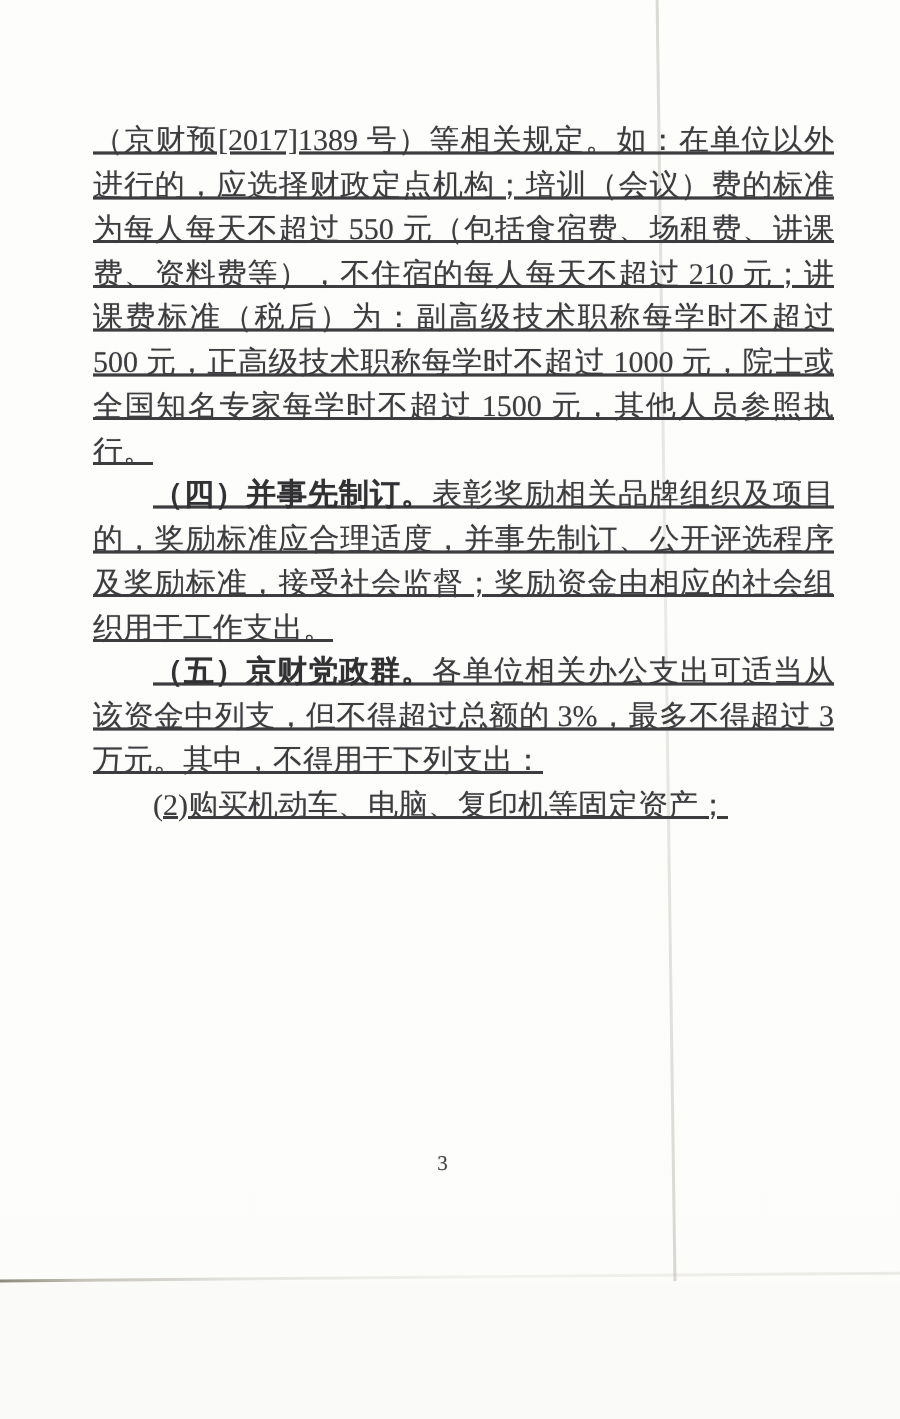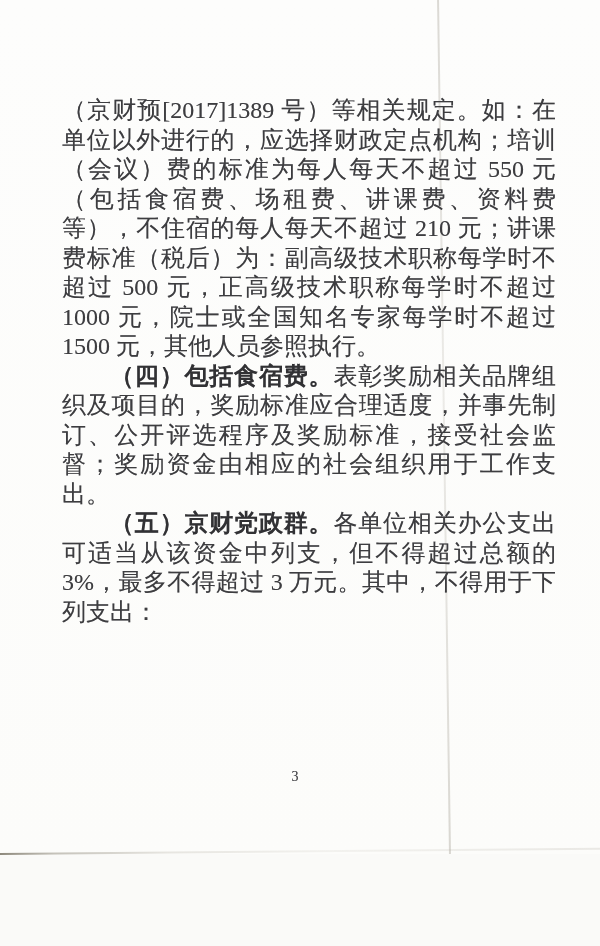--- a/index.html
+++ b/index.html
@@ -8,25 +8,26 @@
     position: relative; overflow: hidden;
     background: #fdfdfc;
     font-family: "Liberation Serif", "DejaVu Serif", serif;
   }
   .scan-page {
     position: absolute; inset: 0;
     background: linear-gradient(180deg, #fdfdfc 0%, #fcfcfa 92%, #fbfbf9 100%);
   }
   
   .body-text {
-    position: absolute; left: 62px; top: 96px; width: 494px;
+    position: absolute; left: 62px; top: 80px; width: 494px;
     color: #3d3d40;
-    font-size: 24px; line-height: 29.5px;
+    font-size: 20px; line-height: 29.5px;
     text-align: justify;
     text-shadow: 0 0 0.6px rgba(80,80,84,0.5);
+    text-decoration: underline;
   }
   p.para { margin: 0; padding: 0; }
   p.indent { text-indent: 2em; }
   p.noindent { text-indent: 0; }
   .lead { font-weight: bold; color: #313134; }
   .page-number {
     position: absolute; top: 769px; left: 0; width: 590px;
     text-align: center;
     font-size: 14px; color: #46464a;
     text-shadow: 0 0 0.5px rgba(80,80,84,0.5);
@@ -62,19 +63,20 @@
 <body>
 
 <div class="scan-page">
 
   <div class="crease-v"></div>
   <div class="below-edge"></div>
   <div class="crease-h"></div>
 
   <div class="body-text">
     <p class="para noindent"><span class="lead"></span><span>（京财预[2017]1389 号）等相关规定。如：在单位以外进行的，应选择财政定点机构；培训（会议）费的标准为每人每天不超过 550 元（包括食宿费、场租费、讲课费、资料费等），不住宿的每人每天不超过 210 元；讲课费标准（税后）为：副高级技术职称每学时不超过 500 元，正高级技术职称每学时不超过 1000 元，院士或全国知名专家每学时不超过 1500 元，其他人员参照执行。</span></p>
-    <p class="para indent"><span class="lead">（四）包括食宿费。</span><span>表彰奖励相关品牌组织及项目的，奖励标准应合理适度，并事先制订、公开评选程序及奖励标准，接受社会监督；奖励资金由相应的社会组织用于工作支出。</span></p>
+    <p class="para indent"><span class="lead">（四）并事先制订。</span><span>表彰奖励相关品牌组织及项目的，奖励标准应合理适度，并事先制订、公开评选程序及奖励标准，接受社会监督；奖励资金由相应的社会组织用于工作支出。</span></p>
     <p class="para indent"><span class="lead">（五）京财党政群。</span><span>各单位相关办公支出可适当从该资金中列支，但不得超过总额的 3%，最多不得超过 3 万元。其中，不得用于下列支出：</span></p>
+    <p class="para indent"><span class="lead"></span><span>(2)购买机动车、电脑、复印机等固定资产；</span></p>
   </div>
 
   <div class="page-number">3</div>
 
 </div>
 
 </body></html>

